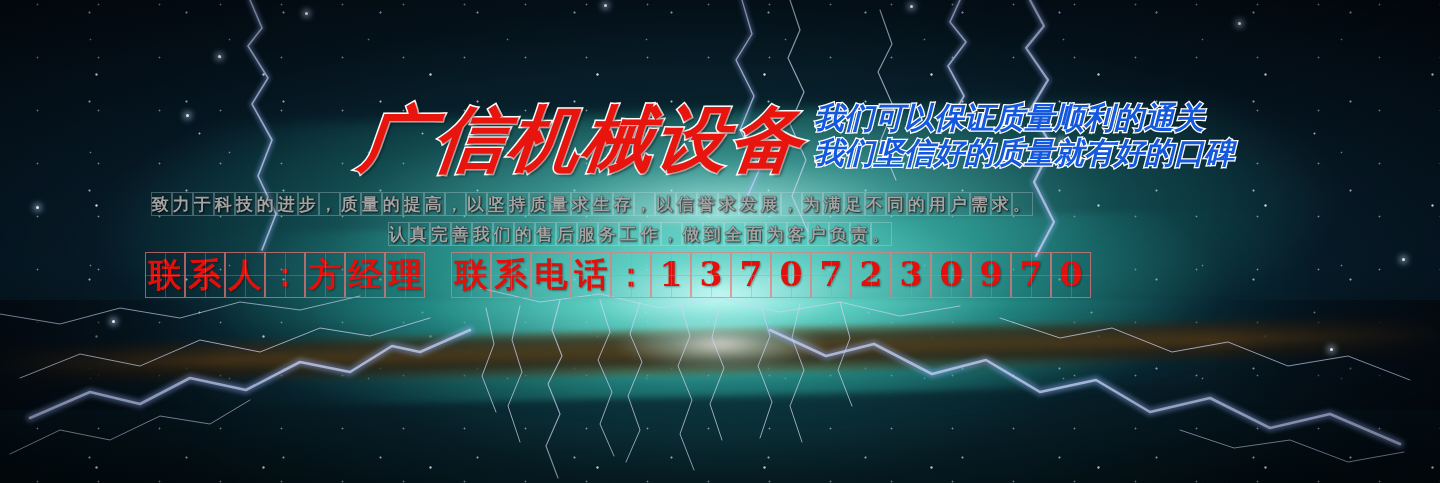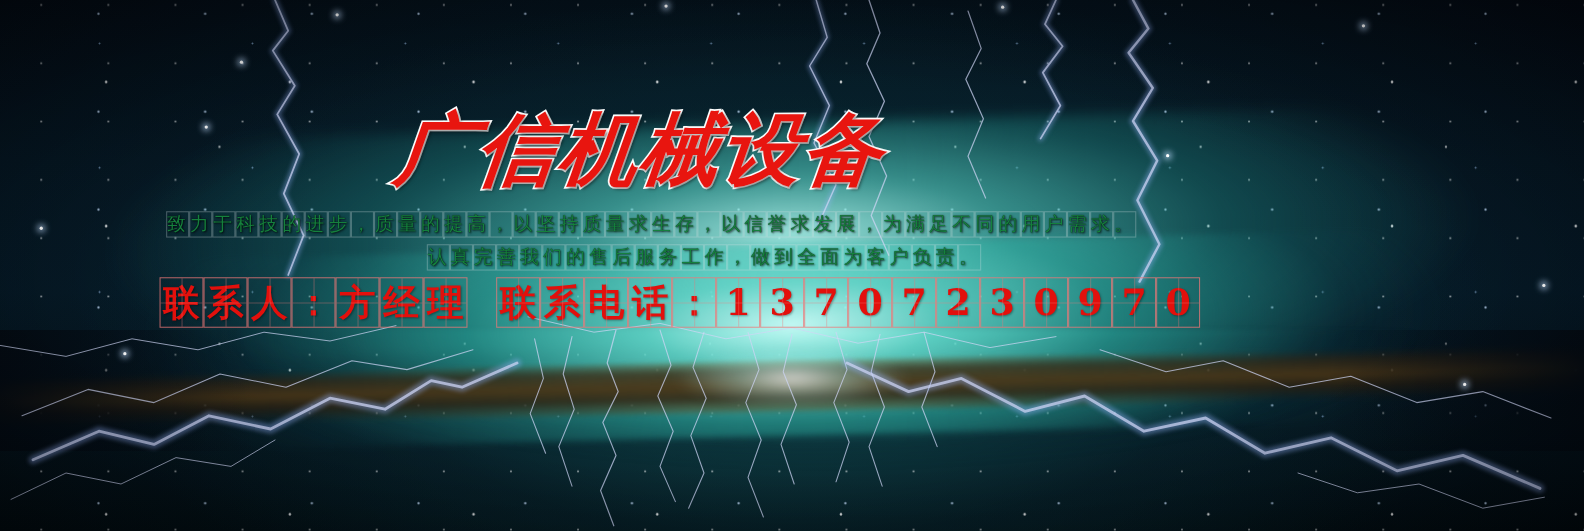--- a/index.html
+++ b/index.html
@@ -164,23 +164,23 @@
     text-shadow: 0 0 1px #ffffff;
   }
 
   
   .desc {
     position: absolute;
     width: 1183px;
     text-align: center;
     font-family: "DejaVu Serif", "Liberation Serif", serif;
     font-size: 17px;
-    font-weight: normal;
+    font-weight: bold;
     letter-spacing: 1.5px;
-    color: #15803d;
+    color: #a3a3a3;
     white-space: nowrap;
     text-shadow: 1px 1px 2px rgba(0,0,0,0.75), 0 0 1px rgba(0,0,0,0.9);
   }
   .desc .gridchar {
     display: inline-block;
     box-sizing: border-box;
     width: 21px;
     line-height: 22px;
     text-align: center;
     border: 1px solid rgba(215,225,230,0.30);
@@ -313,20 +313,24 @@
       </g>
     </svg>
   </div>
 
   <div class="layer vignette"></div>
 
   <div class="content">
 
     <div class="title-row">
       <div class="brand-title">广信机械设备</div>
+      <div class="slogan-stack">
+        <div class="slogan-line">我们可以保证质量顺利的通关</div>
+        <div class="slogan-line">我们坚信好的质量就有好的口碑</div>
+      </div>
     </div>
 
     <div class="desc desc-1"><span class="gridchar">致</span><span class="gridchar">力</span><span class="gridchar">于</span><span class="gridchar">科</span><span class="gridchar">技</span><span class="gridchar">的</span><span class="gridchar">进</span><span class="gridchar">步</span><span class="gridchar">，</span><span class="gridchar">质</span><span class="gridchar">量</span><span class="gridchar">的</span><span class="gridchar">提</span><span class="gridchar">高</span><span class="gridchar">，</span><span class="gridchar">以</span><span class="gridchar">坚</span><span class="gridchar">持</span><span class="gridchar">质</span><span class="gridchar">量</span><span class="gridchar">求</span><span class="gridchar">生</span><span class="gridchar">存</span><span class="gridchar">，</span><span class="gridchar">以</span><span class="gridchar">信</span><span class="gridchar">誉</span><span class="gridchar">求</span><span class="gridchar">发</span><span class="gridchar">展</span><span class="gridchar">，</span><span class="gridchar">为</span><span class="gridchar">满</span><span class="gridchar">足</span><span class="gridchar">不</span><span class="gridchar">同</span><span class="gridchar">的</span><span class="gridchar">用</span><span class="gridchar">户</span><span class="gridchar">需</span><span class="gridchar">求</span><span class="gridchar">。</span></div>
 
     <div class="desc desc-2"><span class="gridchar">认</span><span class="gridchar">真</span><span class="gridchar">完</span><span class="gridchar">善</span><span class="gridchar">我</span><span class="gridchar">们</span><span class="gridchar">的</span><span class="gridchar">售</span><span class="gridchar">后</span><span class="gridchar">服</span><span class="gridchar">务</span><span class="gridchar">工</span><span class="gridchar">作</span><span class="gridchar">，</span><span class="gridchar">做</span><span class="gridchar">到</span><span class="gridchar">全</span><span class="gridchar">面</span><span class="gridchar">为</span><span class="gridchar">客</span><span class="gridchar">户</span><span class="gridchar">负</span><span class="gridchar">责</span><span class="gridchar">。</span></div>
 
     <div class="contact">
       <span><span class="gridchar">联</span><span class="gridchar">系</span><span class="gridchar">人</span><span class="gridchar">：</span></span><span><span class="gridchar">方</span><span class="gridchar">经</span><span class="gridchar">理</span></span><span class="gap"></span><span><span class="gridchar">联</span><span class="gridchar">系</span><span class="gridchar">电</span><span class="gridchar">话</span><span class="gridchar">：</span></span><span><span class="gridchar">1</span><span class="gridchar">3</span><span class="gridchar">7</span><span class="gridchar">0</span><span class="gridchar">7</span><span class="gridchar">2</span><span class="gridchar">3</span><span class="gridchar">0</span><span class="gridchar">9</span><span class="gridchar">7</span><span class="gridchar">0</span></span>
     </div>
 

